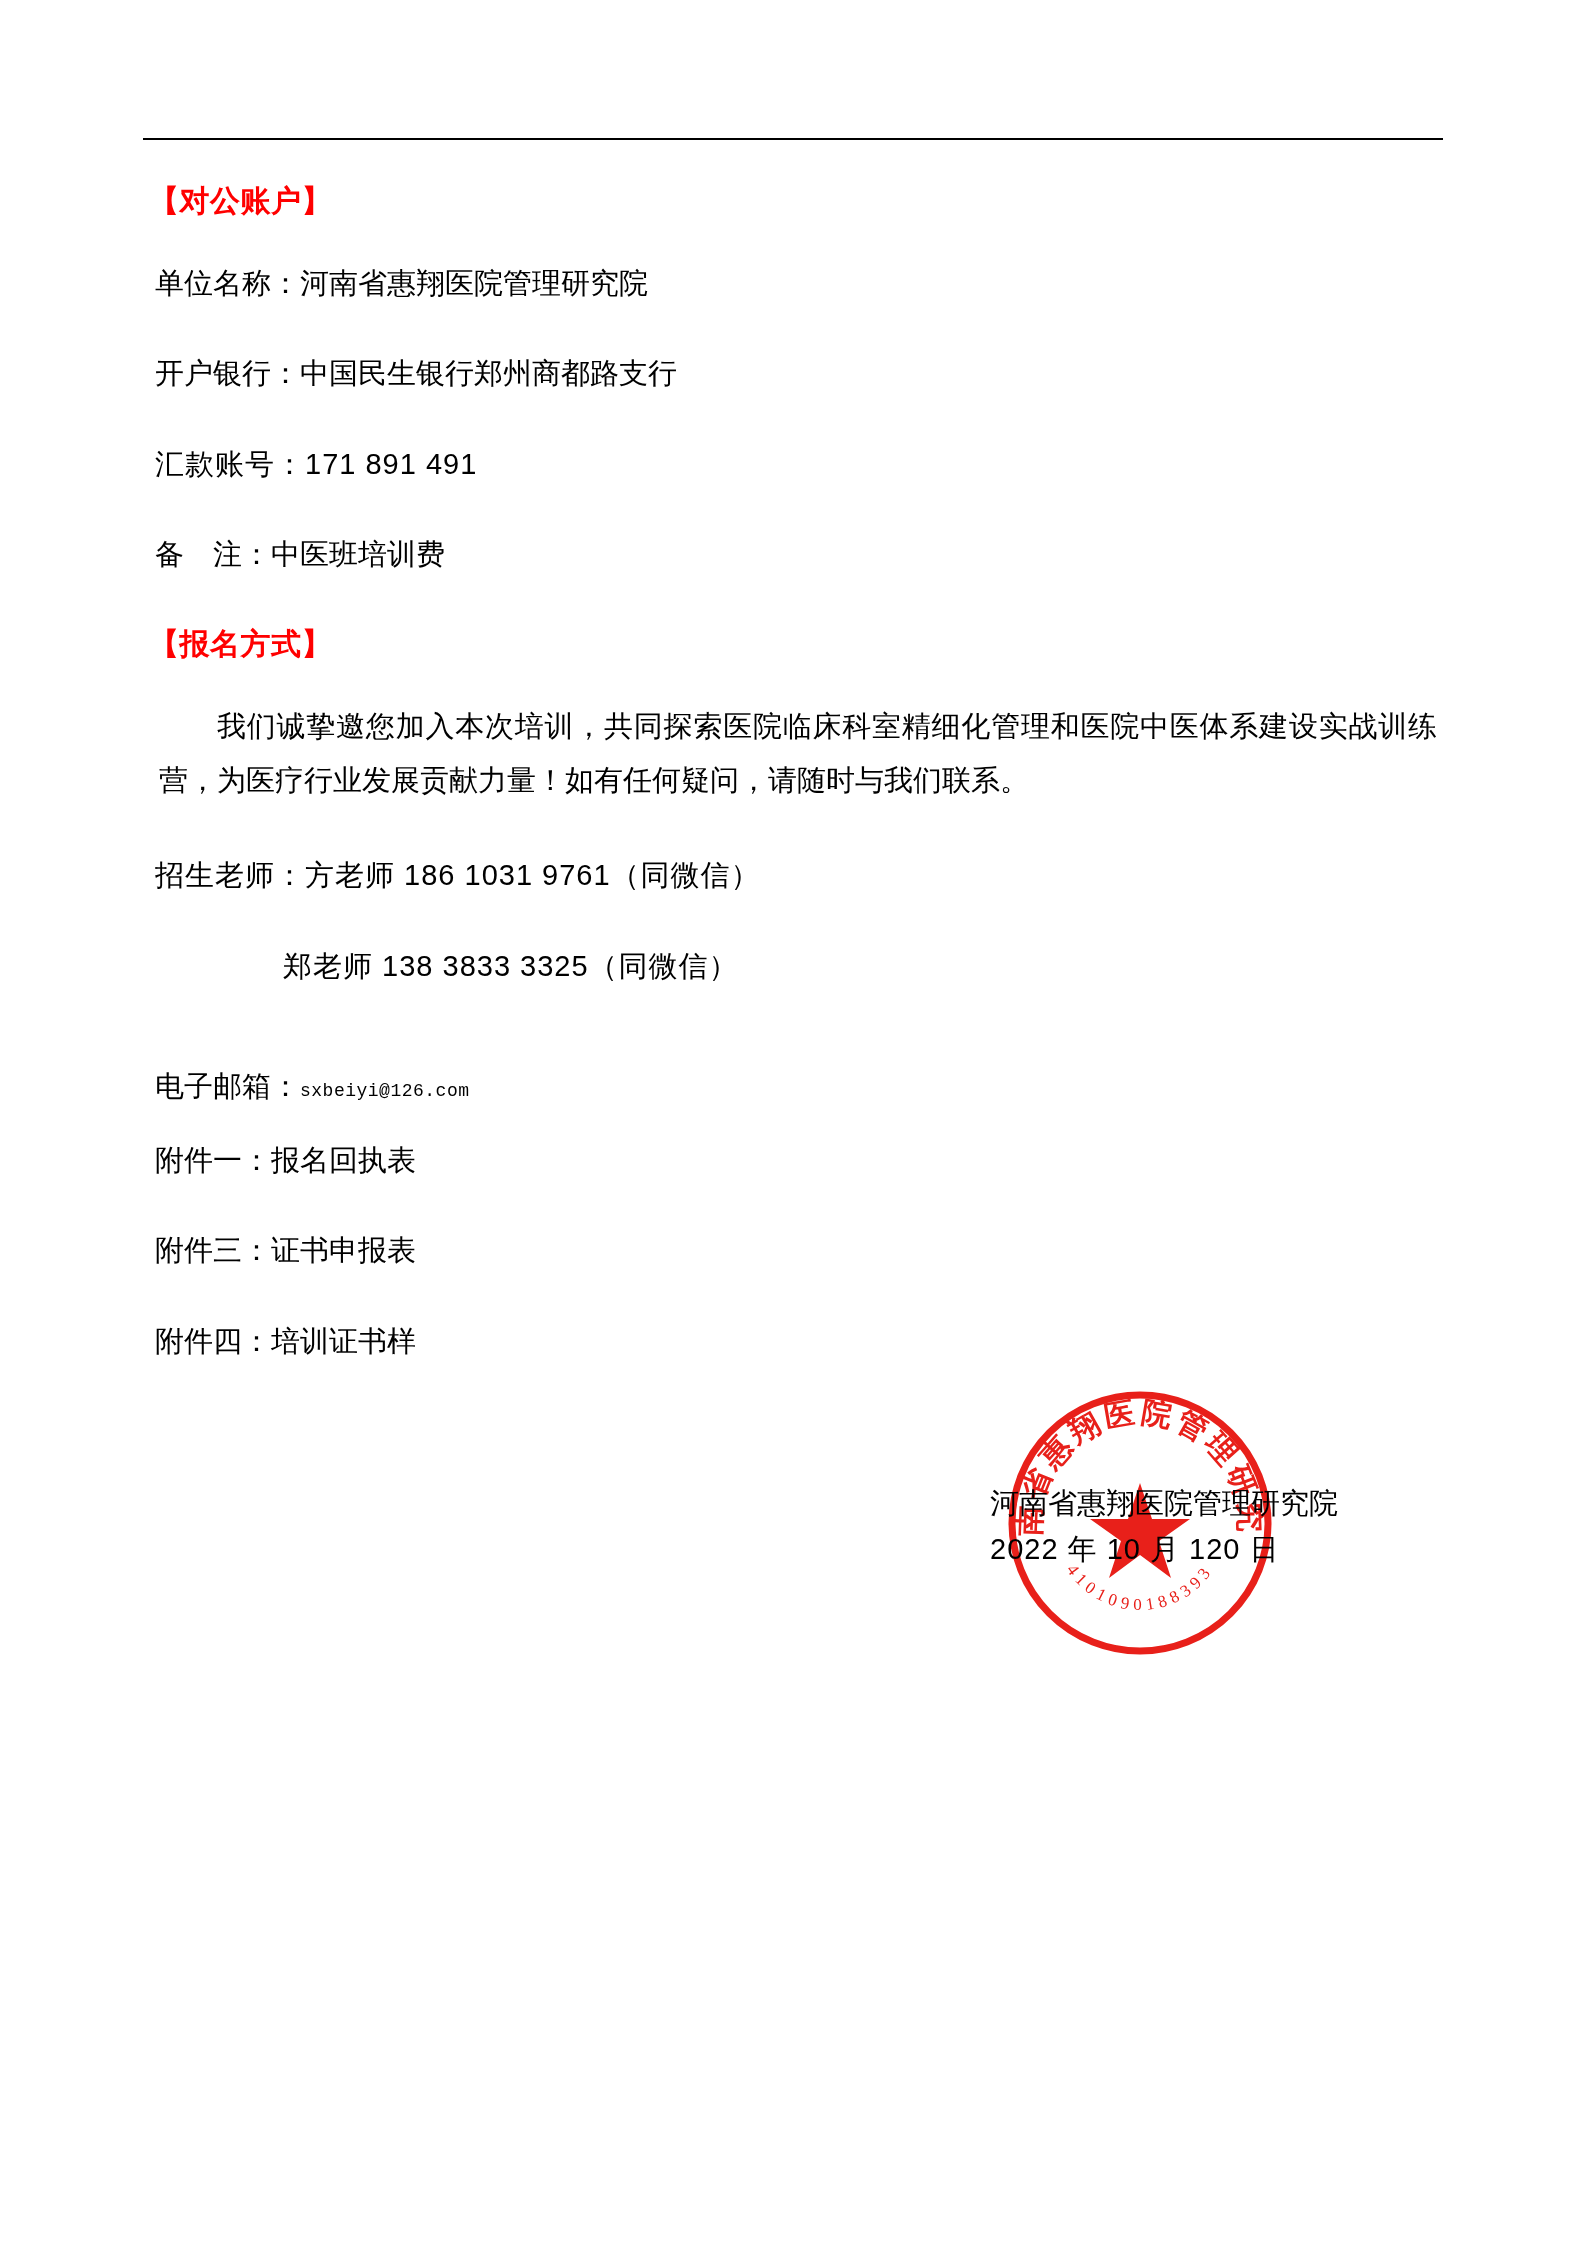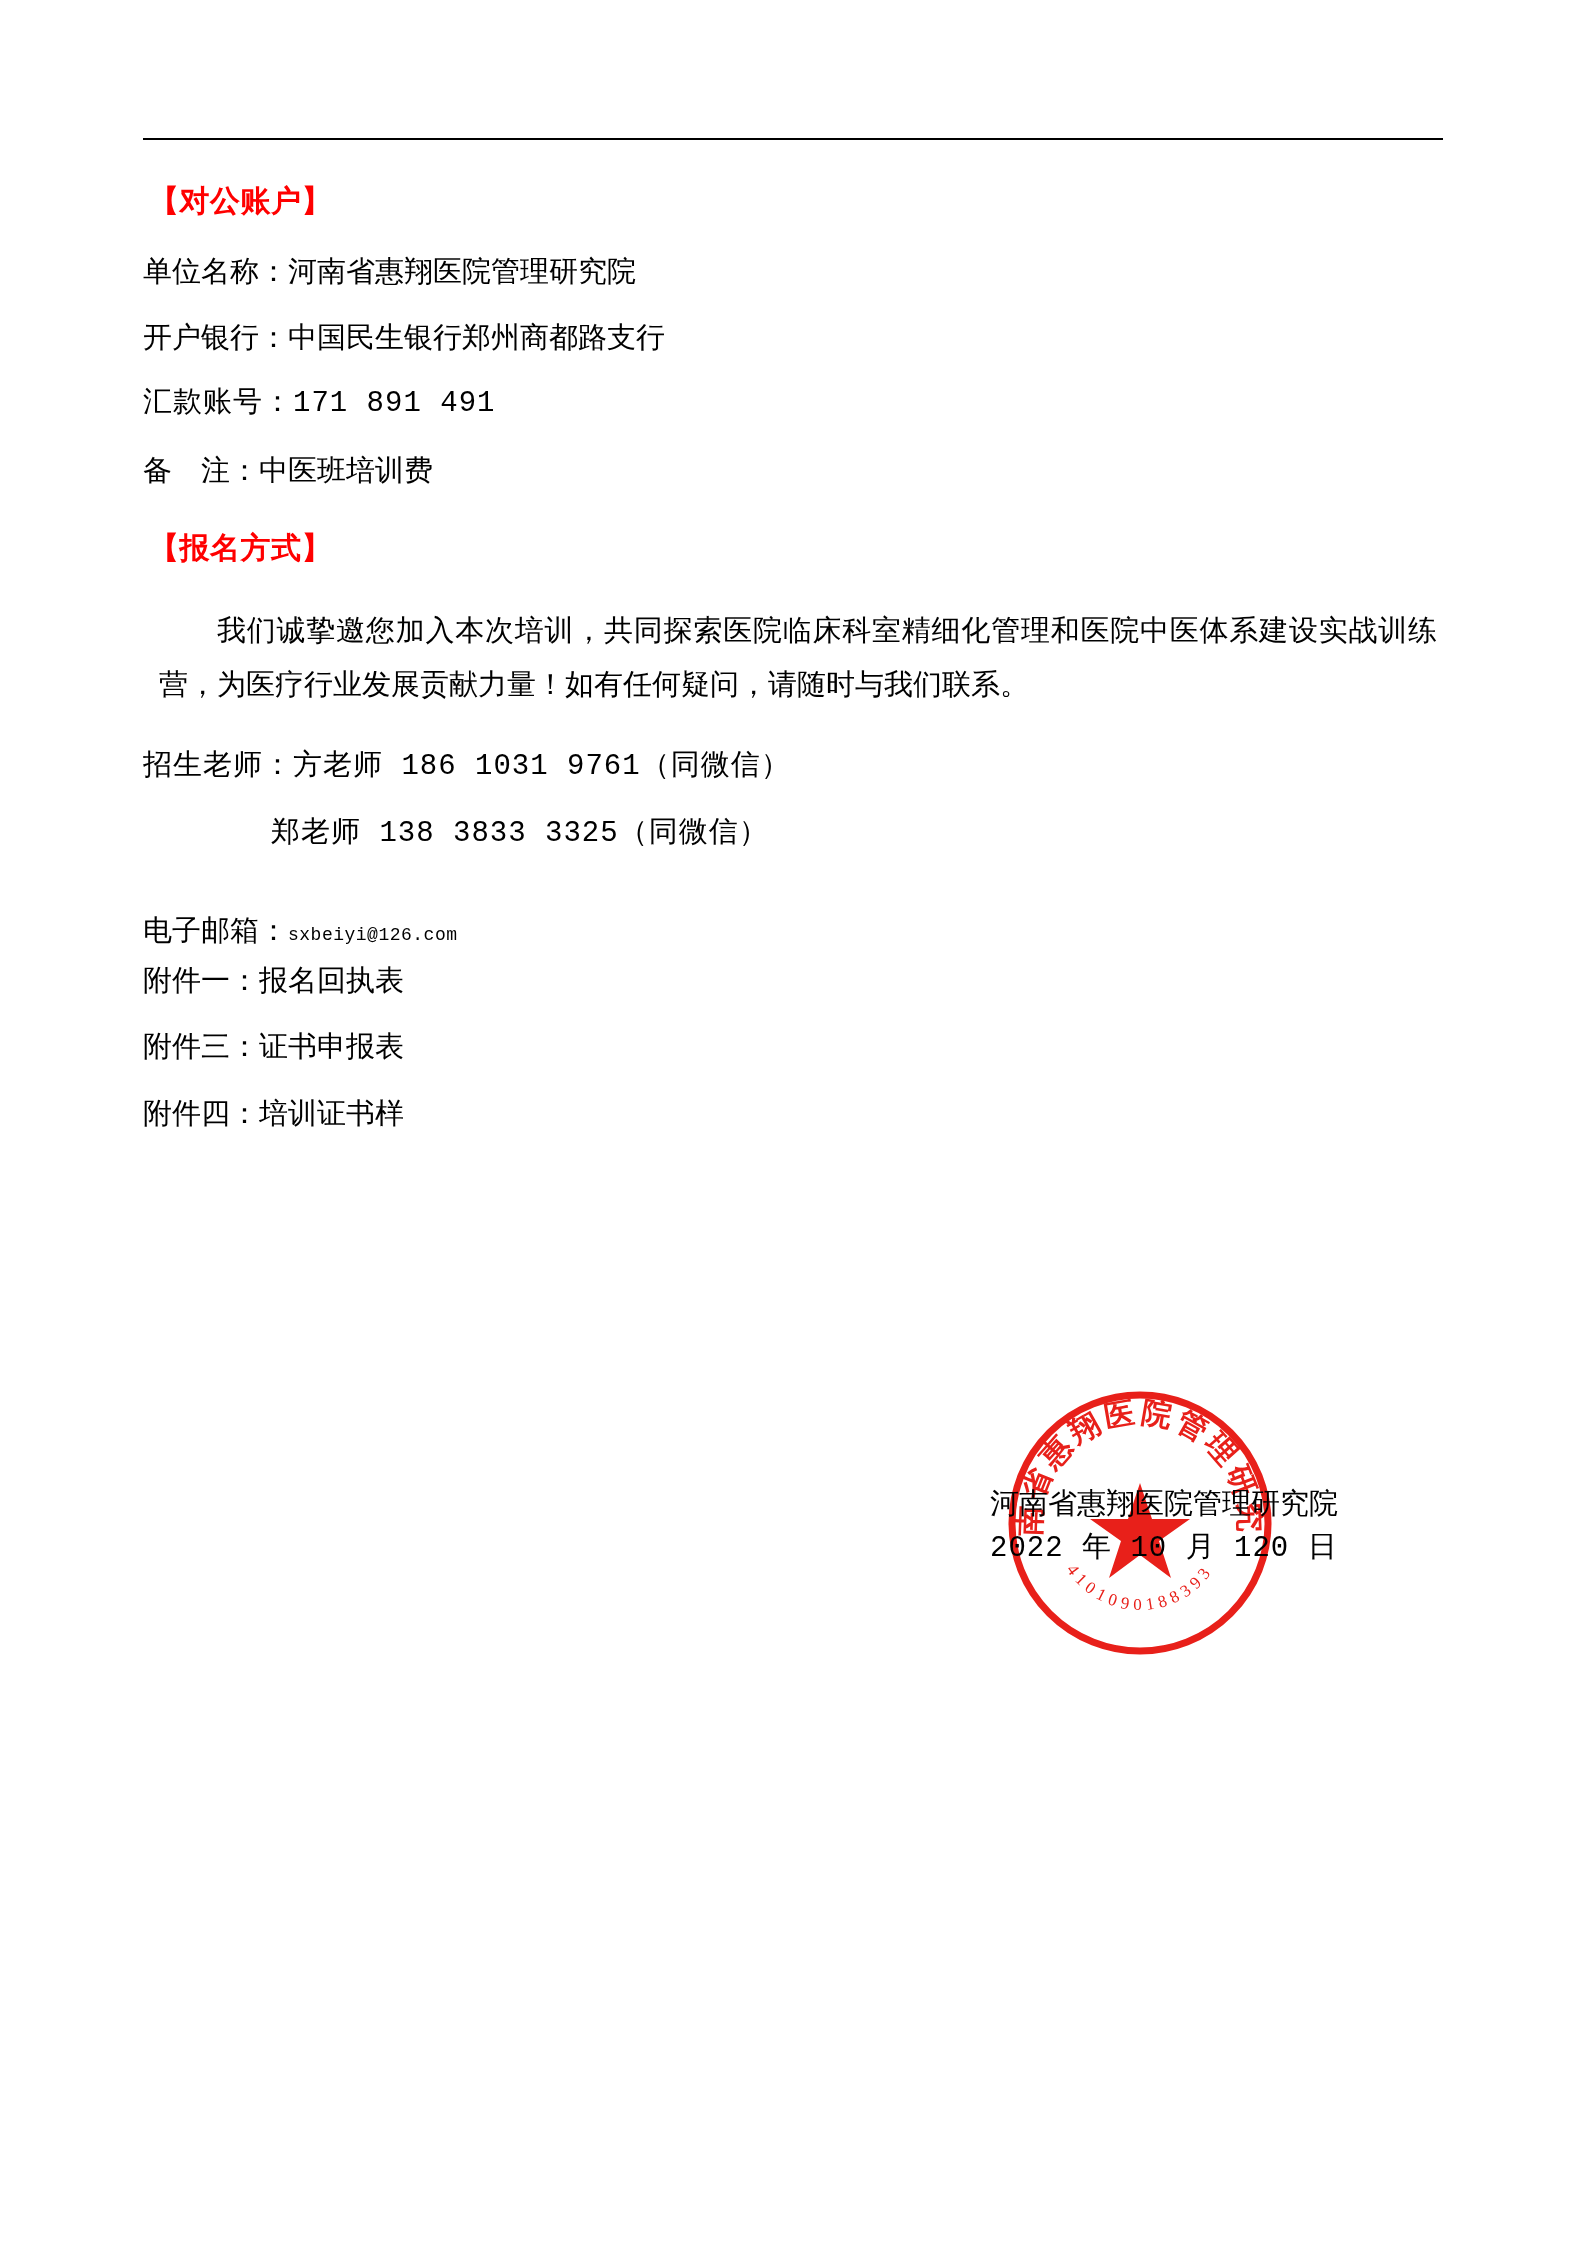--- a/index.html
+++ b/index.html
@@ -39,42 +39,42 @@
     color: #ff0000;
     font-weight: bold;
     font-size: 30px;
     line-height: 1.2;
     margin: 8px 0 0 6px;
     letter-spacing: 0.5px;
   }
   .line {
     font-size: 29px;
     line-height: 1.25;
-    margin: 0;
+    margin: 12px;
     white-space: pre;
   }
   .gap-1 { height: 34px; }
   .gap-2 { height: 30px; }
   .gap-3 { height: 22px; }
   .gap-4 { height: 14px; }
   .para {
     font-size: 29px;
     line-height: 1.85;
     margin: 16px;
     text-align: justify;
     text-justify: inter-ideograph;
     text-indent: 2em;
   }
   .mono {
     font-family: Liberation Mono, monospace;
     font-size: 18px;
     letter-spacing: 0.5px;
   }
   .num {
-    font-family: Liberation Mono, monospace;
+    font-family: Liberation Sans, sans-serif;
     letter-spacing: 1px;
   }
   .indent-teacher {
     padding-left: 128px;
   }
   .sign-block {
     position: absolute;
     left: 990px;
     top: 1480px;
     width: 480px;

